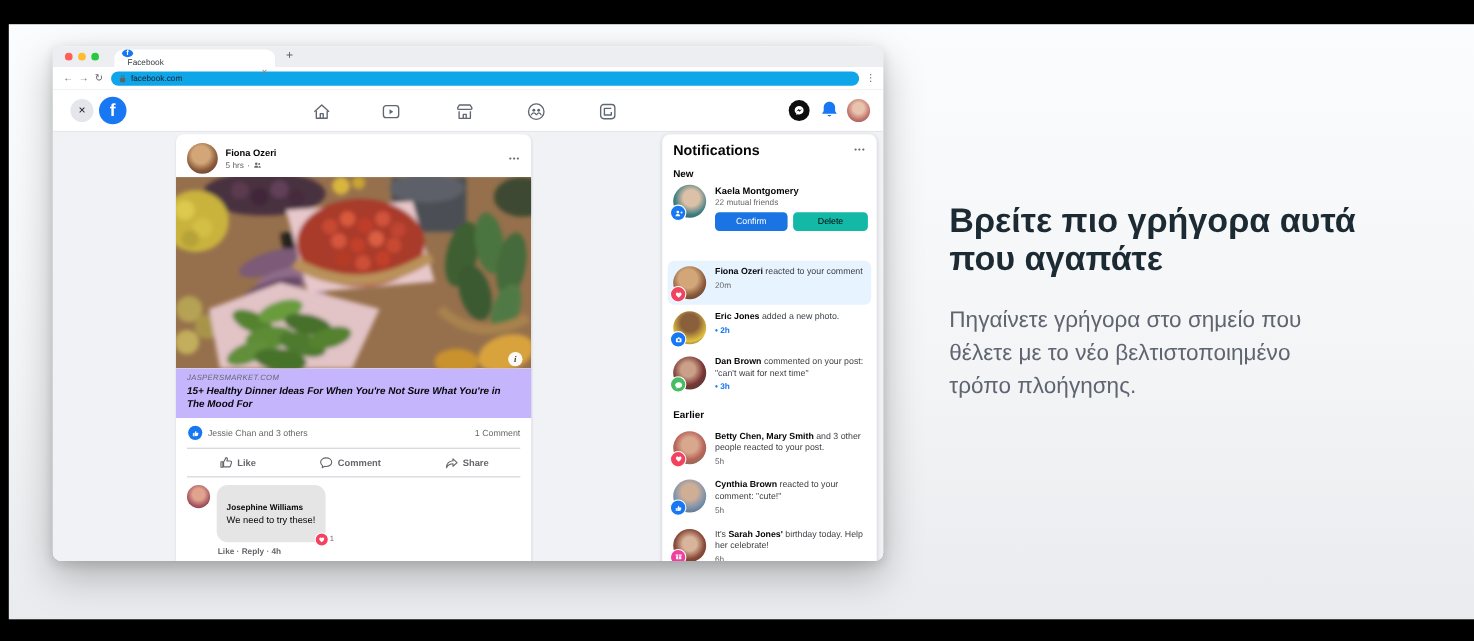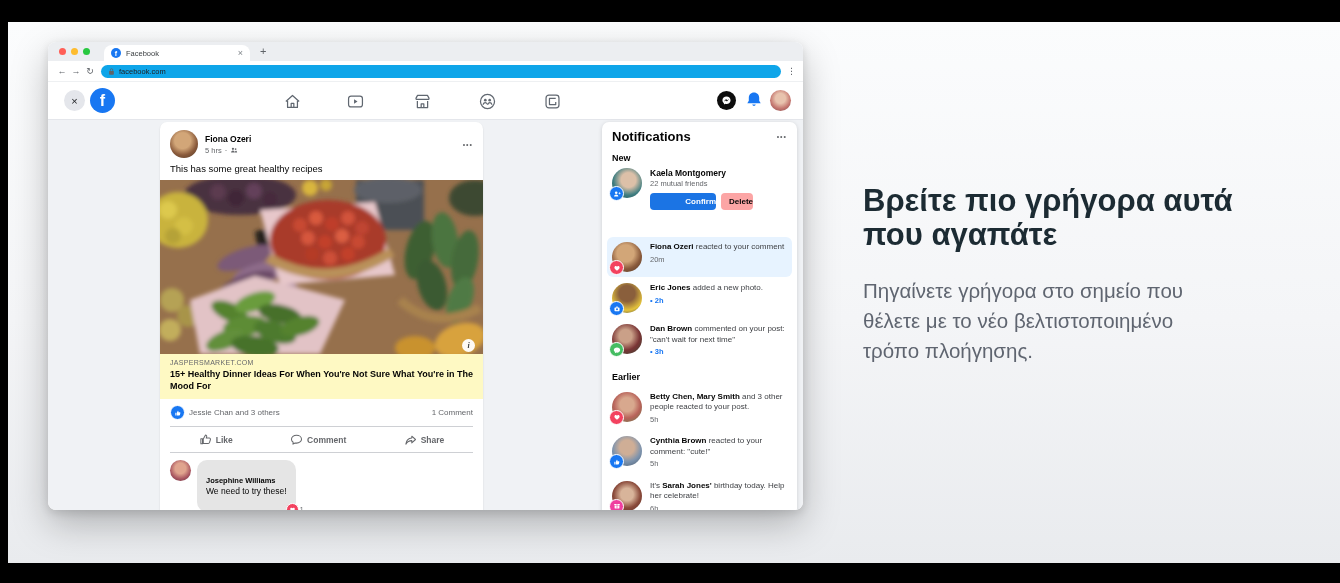--- a/index.html
+++ b/index.html
@@ -7,21 +7,21 @@
          font-family:"Liberation Sans","DejaVu Sans",sans-serif;-webkit-font-smoothing:antialiased;}
   .panel{position:absolute;left:8px;top:22px;width:1332px;height:541px;
          background:linear-gradient(180deg,#fbfcfd 0%,#f4f5f7 55%,#e9ebee 100%);}
   
   .window{position:absolute;left:40px;top:20px;width:755px;height:468px;border-radius:8px;background:#fff;
           box-shadow:0 14px 36px rgba(0,0,0,.25),0 3px 10px rgba(0,0,0,.12);overflow:hidden;}
   .tabstrip{position:relative;height:19px;background:#eceef1;}
   .tl{position:absolute;top:6px;width:7px;height:7px;border-radius:50%;}
   .tl.r{left:11px;background:#ff5f57}.tl.y{left:23px;background:#febc2e}.tl.g{left:35px;background:#28c840}
   .tab{position:absolute;left:56px;bottom:0;width:146px;height:16px;background:#fff;border-radius:8px 8px 0 0;
-       display:flex;align-items:center;padding:0 7px;box-sizing:border-box;}
+       display:flex;padding:0 7px;box-sizing:border-box;flex-direction:column;}
   .favicon{width:10px;height:10px;border-radius:50%;background:#1877f2;color:#fff;font-size:7px;font-weight:bold;
            display:flex;align-items:center;justify-content:center;line-height:1;}
   .tabtitle{font-size:7.5px;color:#3c4043;margin-left:5px;}
   .tabclose{margin-left:auto;font-size:9px;color:#80868b;line-height:1;}
   .newtab{position:absolute;left:212px;top:3px;font-size:11px;color:#5f6368;}
   .urlbar{height:20px;background:#fff;display:flex;align-items:center;padding:0 7px;border-bottom:1px solid #eef0f2;}
   .navg{font-size:9px;color:#5f6368;width:14px;text-align:center;}
   .addr{flex:1;height:13px;background:#0ea5e9;border-radius:7px;margin:0 6px 0 4px;display:flex;align-items:center;
         padding:0 7px;box-sizing:border-box;}
   .addr .url{font-size:7.5px;color:#202124;margin-left:4px;}
@@ -48,21 +48,21 @@
   .pc-id{margin-left:7px;}
   .pc-name{font-size:8.5px;font-weight:bold;color:#050505;}
   .pc-meta{font-size:7.5px;color:#65676b;display:flex;align-items:center;gap:3px;margin-top:2px;}
   .dots{margin-left:auto;font-size:7px;letter-spacing:1px;color:#65676b;}
   .pc-text{padding:2px 10px 6px;font-size:9.5px;color:#050505;}
   .pc-img{position:relative;height:174px;overflow:hidden;}
   .pc-img svg{display:block;width:100%;height:100%;}
   .infob{position:absolute;right:8px;bottom:2px;width:13px;height:13px;border-radius:50%;background:rgba(255,255,255,.95);
          color:#3a3b3c;font-size:8px;font-family:"Liberation Serif",serif;font-style:italic;font-weight:bold;
          display:flex;align-items:center;justify-content:center;}
-  .pc-link{background:#fef9c3;padding:5px 10px 7px;}
+  .pc-link{background:#c4b5fd;padding:5px 10px 7px;font-style:italic;}
   .pc-domain{font-size:7px;color:#65676b;letter-spacing:.3px;}
   .pc-ltitle{font-size:9px;font-weight:bold;color:#050505;line-height:12px;margin-top:2px;}
   .pc-social{display:flex;align-items:center;margin:0 10px;padding:6px 0;border-bottom:1px solid #ced0d4;
              font-size:8px;color:#65676b;}
   .rbadge{width:13px;height:13px;border-radius:50%;display:flex;align-items:center;justify-content:center;
           border:1.5px solid #fff;box-sizing:content-box;}
   .pc-social .txt{margin-left:4px;}
   .pc-social .cnt{margin-left:auto;}
   .pc-actions{display:flex;justify-content:space-around;margin:0 10px;padding:3px 0;border-bottom:1px solid #ced0d4;}
   .act{display:flex;align-items:center;gap:4px;font-size:8.5px;font-weight:bold;color:#65676b;padding:3px 8px;border-radius:4px;}
@@ -82,23 +82,23 @@
               box-shadow:0 1px 4px rgba(0,0,0,.15);padding:7px 10px 0;box-sizing:border-box;overflow:hidden;}
   .np-head{display:flex;align-items:center;}
   .np-title{font-size:13px;font-weight:bold;color:#050505;}
   .np-sec{font-size:9px;font-weight:bold;color:#050505;margin:9px 0 5px;}
   .np-req{display:flex;margin:0 0 20px;}
   .np-req-av{position:relative;width:30px;height:30px;flex:0 0 auto;}
   .np-req-col{margin-left:8px;}
   .np-req-name{font-size:8.5px;font-weight:bold;color:#050505;}
   .np-req-sub{font-size:7.5px;color:#65676b;margin-top:1px;}
   .np-btns{display:flex;gap:5px;margin-top:5px;}
-  .btn{font-size:8px;font-weight:bold;border-radius:4px;text-align:right;padding:4px 0;}
+  .btn{font-size:8px;font-weight:normal;border-radius:4px;text-align:center;padding:4px 0;}
   .btn.confirm{width:66px;background:#1b74e4;color:#fff;}
-  .btn.delete{width:32px;background:#fca5a5;color:#050505;}
+  .btn.delete{width:68px;background:#14b8a6;color:#050505;}
   .nrow{display:flex;padding:5px 5px;margin:1px -5px;border-radius:6px;}
   .nrow.hl{background:#e7f3ff;margin-top:27px;}
   .navatar{position:relative;width:30px;height:30px;border-radius:50%;flex:0 0 auto;}
   .nbadge{position:absolute;left:-3px;bottom:-3px;width:13px;height:13px;border-radius:50%;
           border:1.5px solid #fff;display:flex;align-items:center;justify-content:center;box-sizing:content-box;}
   .ntext{margin-left:8px;width:140px;font-size:8px;line-height:10.5px;color:#3f4145;}
   .ntext b{color:#050505;}
   .ntime{font-size:7.5px;color:#65676b;margin-top:2px;}
   .ntime.unread{color:#1876f2;font-weight:bold;}
   .np-partial{width:30px;height:30px;border-radius:50%;margin-top:4px;}
@@ -220,21 +220,20 @@
                   <span>·</span>
                 <svg width="8" height="8" viewBox="0 0 12 12">
                   <circle cx="4.4" cy="4.2" r="1.7" fill="#65676b"></circle>
                     <circle cx="8.4" cy="4.6" r="1.3" fill="#65676b"></circle>
                   <path d="M1.6 9.6c.2-2 1.3-3 2.8-3s2.6 1 2.8 3ZM7.4 9.6c.1-1.2.6-2.2 1.4-2.4 1 0 1.7.9 1.9 2.4Z" fill="#65676b"></path>
                 </svg>
               </div>
             </div>
             <span class="dots">•••</span>
           </div>
-          <div class="pc-text">This has some great healthy recipes</div>
 
           <div class="pc-img">
             <svg viewBox="0 0 323 174" preserveAspectRatio="none">
               <defs>
                   <filter id="bl" x="-20%" y="-20%" width="140%" height="140%">
                     <feGaussianBlur stdDeviation="2"></feGaussianBlur>
                   </filter>
                 </defs>
               <rect width="323" height="174" fill="#96704c"></rect>
               <g filter="url(#bl)">

